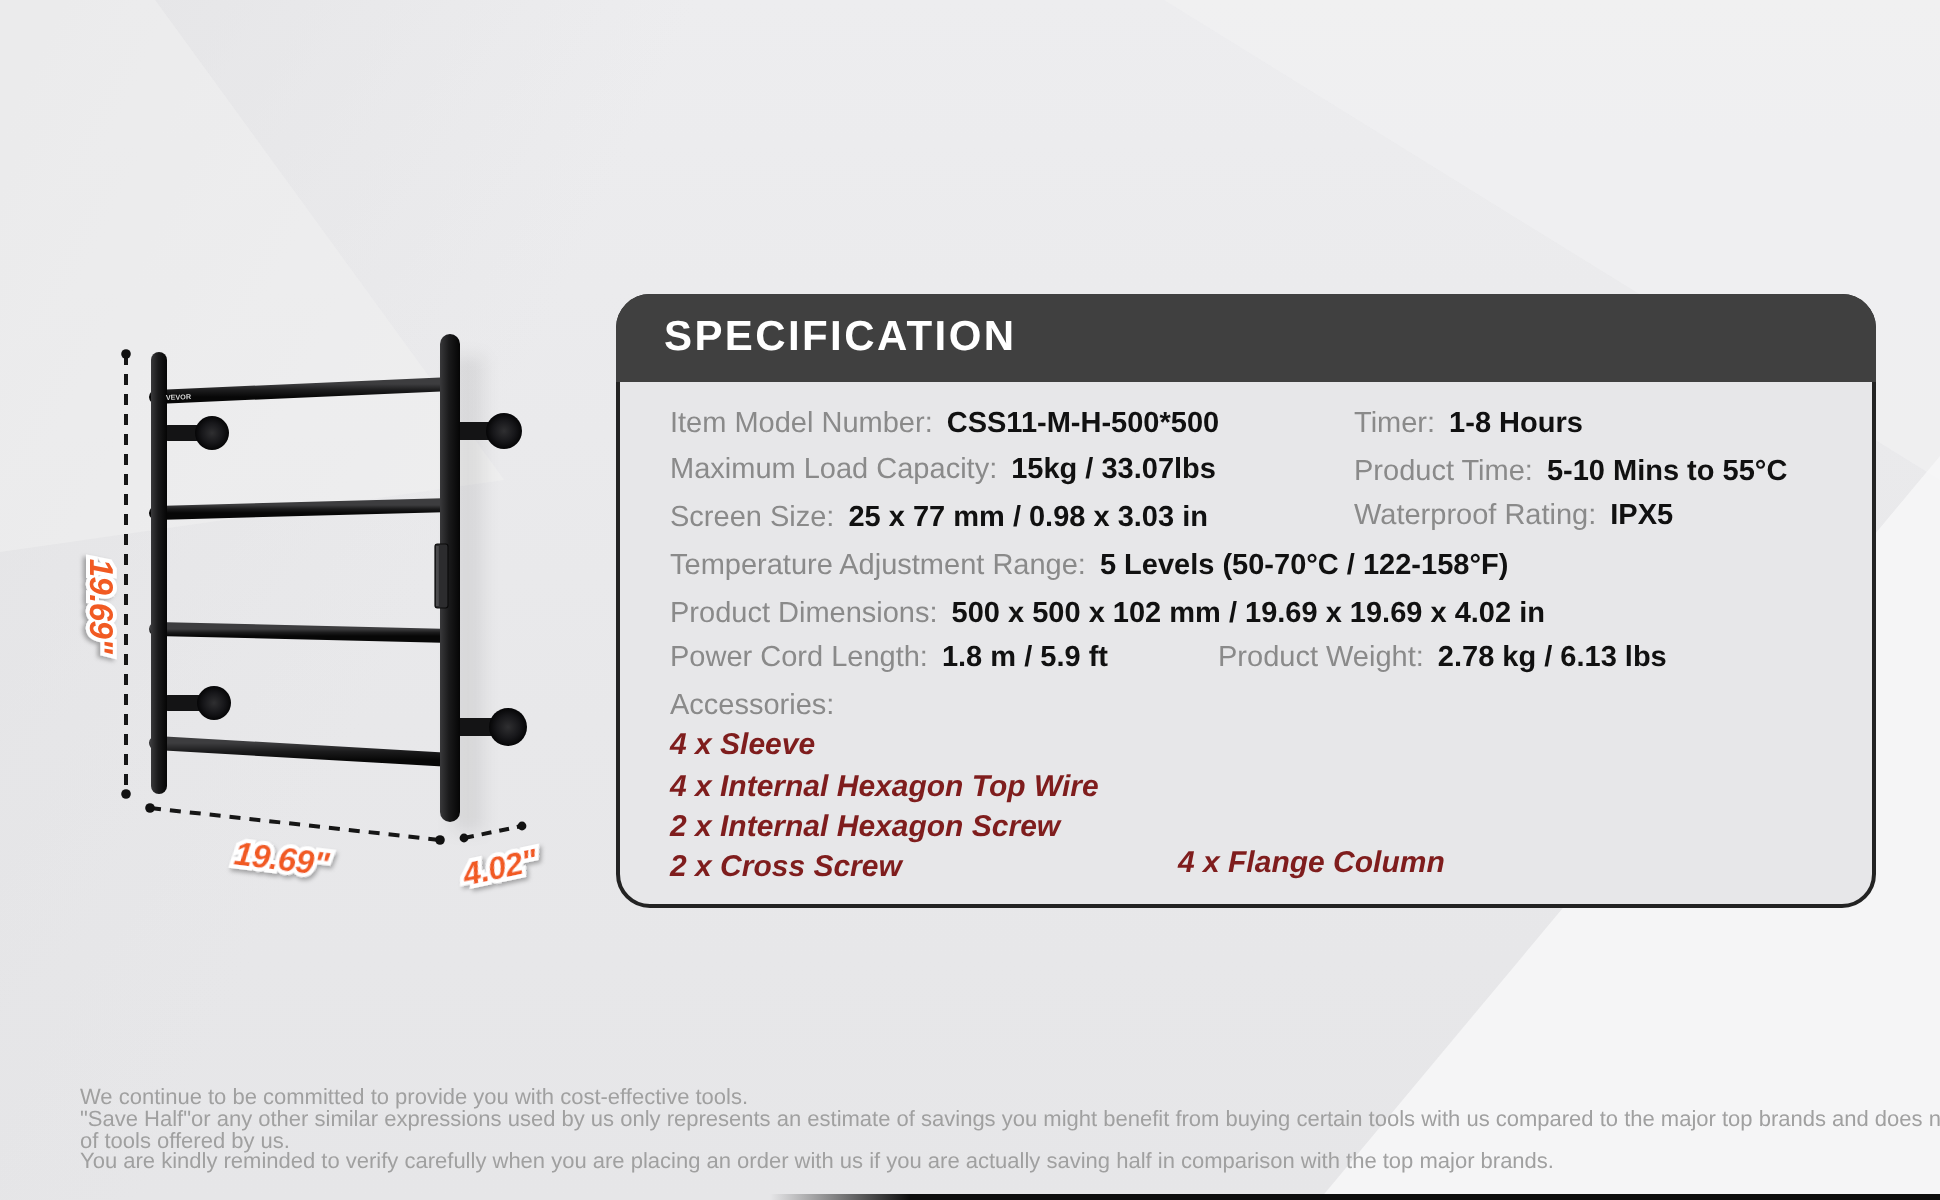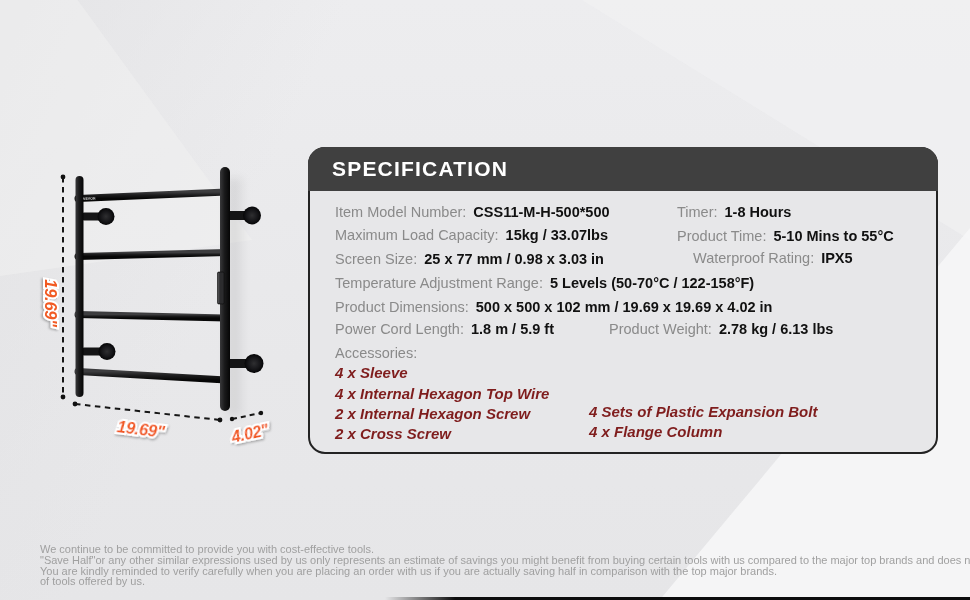--- a/index.html
+++ b/index.html
@@ -28,21 +28,21 @@
   }
   .spec-title{color:#ffffff;font-size:21px;font-weight:bold;letter-spacing:1.2px;}
   .spec-row{position:absolute;white-space:nowrap;font-size:14.5px;}
   .spec-label{color:#8a8a8a;margin-right:7px;}
   .spec-value{color:#111111;font-weight:bold;}
   .acc-item{position:absolute;white-space:nowrap;font-size:15px;font-weight:bold;color:#7f1d1d;font-style:italic;}
 
   
   .r1L{left:25px;top:55px;}   .r1R{left:367px;top:55px;}
   .r2L{left:25px;top:78px;}   .r2R{left:367px;top:79px;}
-  .r3L{left:25px;top:102px;}  .r3R{left:367px;top:101px;margin-left:16px;}
+  .r3L{left:25px;top:102px;}  .r3R{left:367px;top:101px;}
   .r4{left:25px;top:126px;}
   .r5{left:25px;top:150px;}
   .r6a{left:25px;top:172px;}  .r6b{left:299px;top:172px;}
   .r7{left:25px;top:196px;}
   .aL0{left:25px;top:215px;}  .aL1{left:25px;top:236px;}
   .aL2{left:25px;top:256px;}  .aL3{left:25px;top:276px;}
   .aR0{left:279px;top:234px;} .aR1{left:279px;top:254px;} .aR2{left:279px;top:274px;}
 
   
   .rack-svg{position:absolute;left:20px;top:150px;width:260px;height:310px;}
@@ -164,24 +164,23 @@
     <span class="spec-label">Product Weight:</span><span class="spec-value">2.78 kg / 6.13 lbs</span>
   </div>
   <div class="spec-row r7">
     <span class="spec-label">Accessories:</span>
   </div>
 
   <div class="acc-item aL0">4 x Sleeve</div>
   <div class="acc-item aL1">4 x Internal Hexagon Top Wire</div>
   <div class="acc-item aL2">2 x Internal Hexagon Screw</div>
   <div class="acc-item aL3">2 x Cross Screw</div>
-  <div class="acc-item aR1">4 Sets of Plastic Expansion Bolt</div>
   <div class="acc-item aR2">4 x Flange Column</div>
 </div>
 
 <div class="footer">
   <div>We continue to be committed to provide you with cost-effective tools.</div>
   <div>"Save Half"or any other similar expressions used by us only represents an estimate of savings you might benefit from buying certain tools with us compared to the major top brands and does not necessarily mean to cover all categories</div>
+  <div>of tools offered by us.</div>
   <div>You are kindly reminded to verify carefully when you are placing an order with us if you are actually saving half in comparison with the top major brands.</div>
-  <div>of tools offered by us.</div>
 </div>
 
 <div class="bottom-strip"></div>
 
 </body></html>

